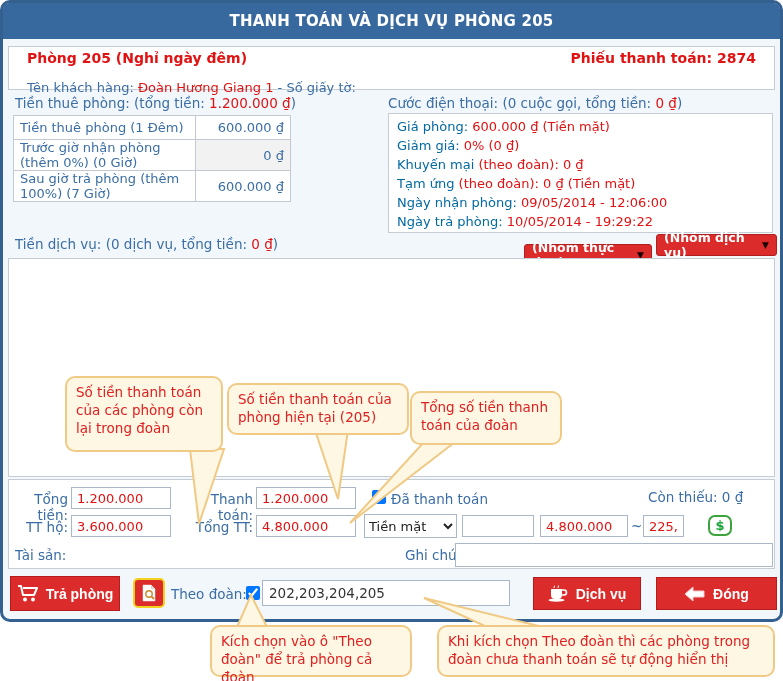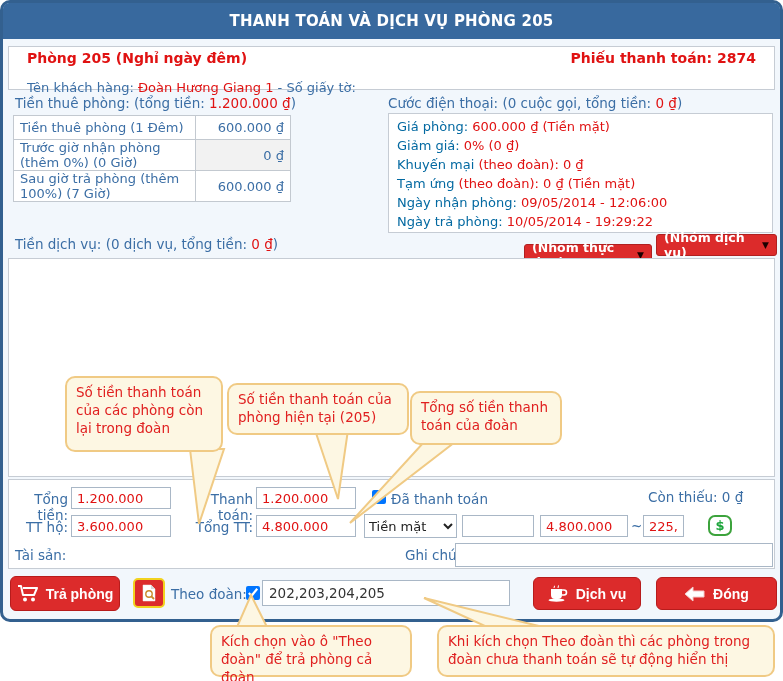--- a/index.html
+++ b/index.html
@@ -73,21 +73,21 @@
   .dollar-btn {
     position:absolute; left:705px; top:512px; width:24px; height:21px;
     background:#fff; border:2px solid #3CA33C; border-radius:7px;
     color:#1DA53C; font-weight:bold; font-size:13px;
     display:flex; align-items:center; justify-content:center; cursor:pointer;
   }
   .cb { position:absolute; width:14px; height:14px; cursor:pointer; }
 
   
   .action-btn {
-    position:absolute; background:#DC2B2B; border:1px solid #B71C1C; border-radius:6px;
+    position:absolute; background:#DC2B2B; border:1px solid #B71C1C; border-radius:0;
     color:#fff; font-weight:bold; font-size:14px;
     display:flex; align-items:center; justify-content:center; gap:7px; cursor:pointer;
   }
   .print-btn {
     position:absolute; left:130px; top:575px; width:32px; height:30px;
     background:#DC2B2B; border:2px solid #F2D21F; border-radius:5px;
     display:flex; align-items:center; justify-content:center; cursor:pointer;
   }
   .rooms-input {
     position:absolute; left:259px; top:577px; width:248px; height:26px;

